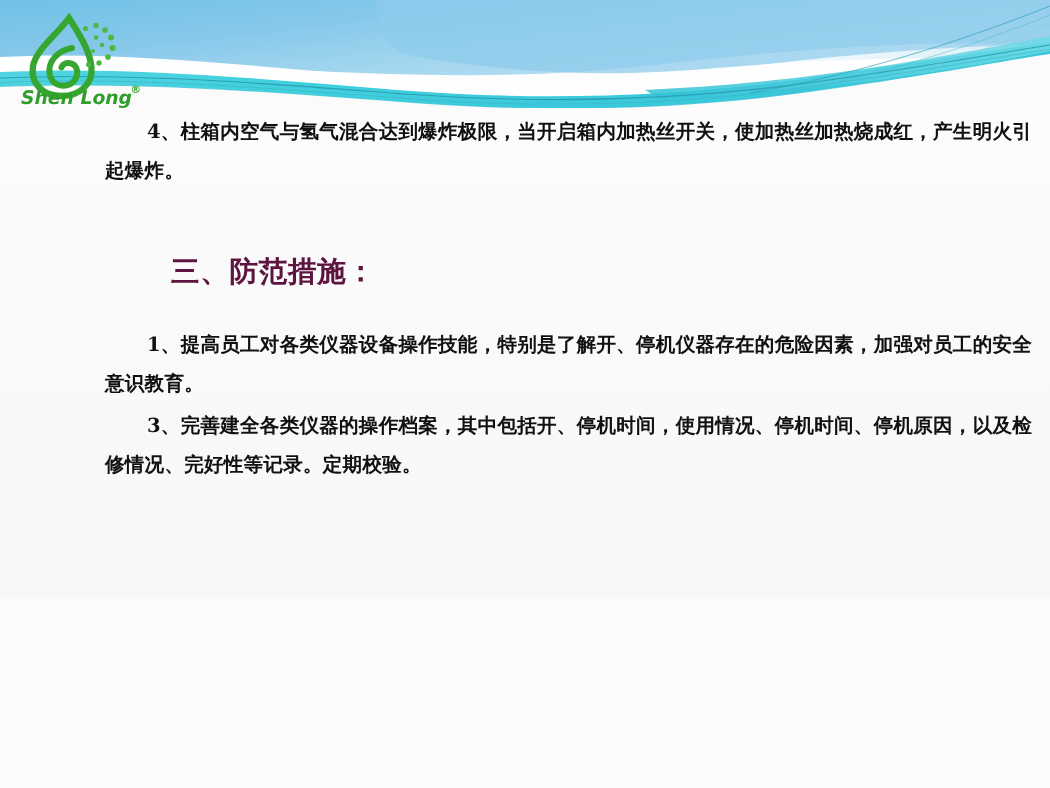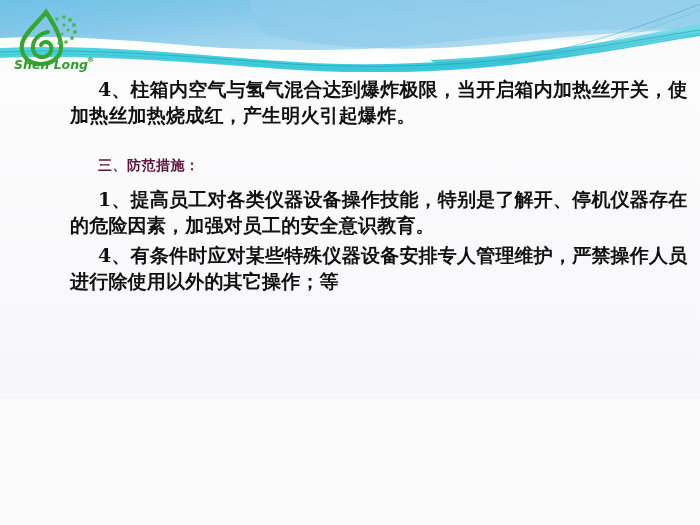--- a/index.html
+++ b/index.html
@@ -52,39 +52,39 @@
     top: 74px;
     width: 700px;
   }
 
   .para {
     margin: 0;
     padding: 0 4px 0 70px;
     color: #111111;
     font-family: "DejaVu Serif", "Liberation Serif", serif;
     font-weight: bold;
-    font-size: 19px;
+    font-size: 13px;
     line-height: 26px;
     letter-spacing: 0.2px;
     text-indent: 28px;
     white-space: normal;
     word-break: break-all;
   }
 
   .para.first-block {
     margin-top: 2px;
   }
 
   .section-heading {
-    margin: 0;
+    margin: 16px;
     padding: 0 4px 0 98px;
     color: #5d1540;
     font-family: "DejaVu Serif", "Liberation Serif", serif;
     font-weight: bold;
-    font-size: 14px;
+    font-size: 19px;
     line-height: 26px;
     letter-spacing: 0.5px;
   }
 
   .spacer-before-heading { height: 24px; }
   .spacer-after-heading { height: 6px; }
   .spacer-between { height: 2px; }
 </style>
 </head>
 <body>
@@ -178,20 +178,20 @@
 
     <div class="spacer-after-heading"></div>
 
 
     <div class="spacer-between"></div>
 
     <p class="para">1、提高员工对各类仪器设备操作技能，特别是了解开、停机仪器存在的危险因素，加强对员工的安全意识教育。</p>
 
     <div class="spacer-between"></div>
 
+    <p class="para">3、完善建全各类仪器的操作档案，其中包括开、停机时间，使用情况、停机时间、停机原因，以及检修情况、完好性等记录。定期校验。</p>
 
     <div class="spacer-between"></div>
 
-    <p class="para">4、有条件时应对某些特殊仪器设备安排专人管理维护，严禁操作人员进行除使用以外的其它操作；等</p>
 
   </div>
 
 </div>
 
 </body></html>

